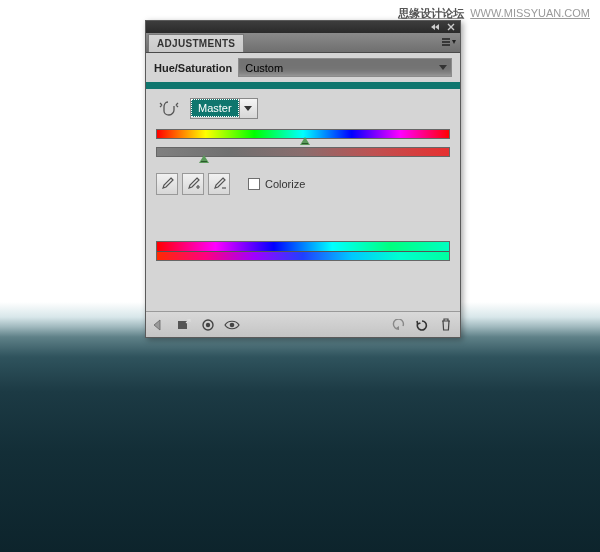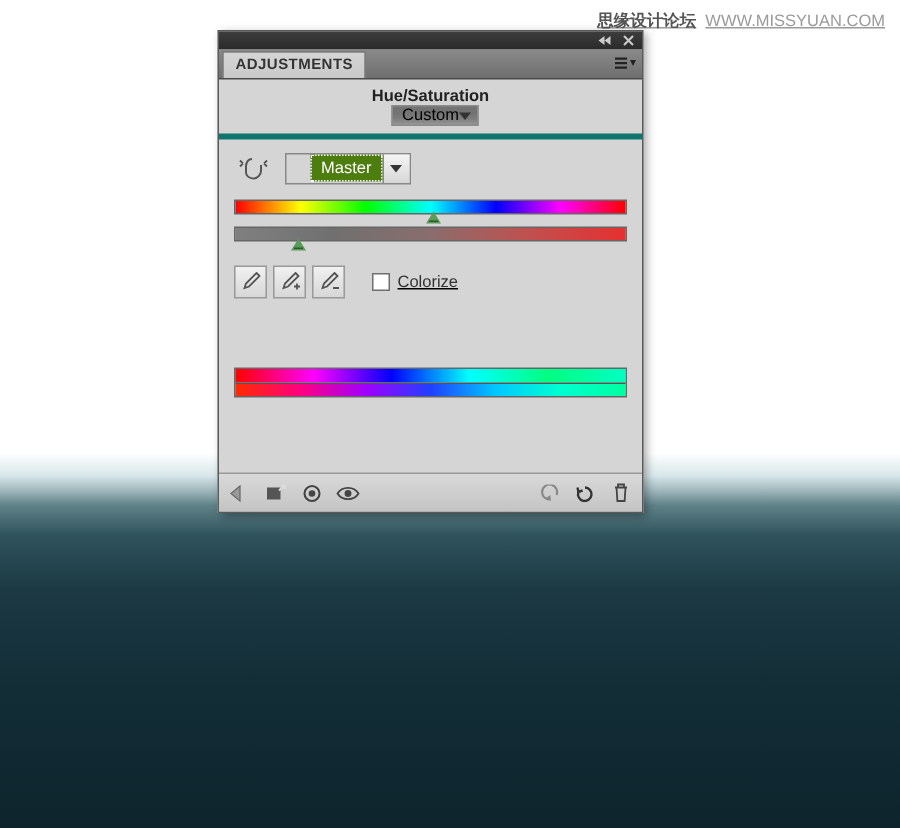--- a/index.html
+++ b/index.html
@@ -10,21 +10,21 @@
   .bgsea {
     position: absolute; left: 0; right: 0; bottom: 0; height: 250px;
     background: linear-gradient(to bottom,
       #fff 0%, #d8e7ea 6%, #9fb8bd 10%, #5f8188 14%,
       #2f535d 22%, #1c3a44 36%, #132e37 60%, #0d242c 100%);
   }
   .wm { position:absolute; top:6px; right:10px; font-size:11px; color:#9a9a9a;text-decoration:underline; }
   .wm span.cn { color:#555; font-weight:bold; margin-right:6px; }
 
   .panel {
-    position: absolute; left: 145px; top: 20px; width: 284px;
+    position: absolute; left: 145px; top: 20px; width: 316px;
     background: #d5d5d5; border: 1px solid #5a5a5a;
     box-shadow: 2px 2px 6px rgba(0,0,0,.35);
   }
   .titlebar {
     height: 12px;
     background: linear-gradient(#3d3d3d,#2a2a2a);
     display:flex; justify-content:flex-end; align-items:center;
     padding:0 4px; gap:6px;
   }
   .titlebar .ticon { width:10px; height:8px; display:flex; align-items:center; justify-content:center; }
@@ -36,39 +36,39 @@
   .tab {
     background: linear-gradient(#d5d5d5,#c9c9c9);
     border:1px solid #7a7a7a; border-bottom:none;
     font-size:10px; font-weight:bold; color:#333;
     padding:3px 8px 3px 8px; letter-spacing:.3px;
   }
   .tabmenu {
     position:absolute; right:4px; top:3px; width:14px; height:12px;
   }
   .row { display:flex; align-items:center; padding:5px 8px; }
-  .row.divider { border-bottom:4px solid #0f766e;flex-direction:column; }
+  .row.divider { border-bottom:7px solid #0f766e; }
   .label { font-size:11px; font-weight:bold; color:#222; }
   .select {
     flex:1; height:19px; background:#737373; border:1px solid #8b8b8b;
     display:flex; align-items:center; justify-content:space-between;
     font-size:11px; padding:0 4px 0 6px; margin-left:6px;
     box-shadow: inset 0 -8px 8px -8px #bbb;
   }
   .select .arrow { border-left:4px solid transparent; border-right:4px solid transparent; border-top:5px solid #333; }
   .body { padding: 8px 10px 6px 10px; }
 
   .toolrow { display:flex; align-items:center; gap:8px; margin-bottom:10px; }
   .handicon { width:26px; height:22px; display:flex; align-items:center; justify-content:center; font-size:16px; color:#444; border:1px solid transparent; }
   .master-dd {
     display:flex; align-items:center; border:1px solid #888;
   }
   .master-dd .val {
-    background:#4d7c0f; color:#fff; font-size:11px; padding:2px 6px;
-    border:1px dotted #fff; min-width:46px;margin-left:16px;
+    background:#0f766e; color:#fff; font-size:11px; padding:2px 6px;
+    border:1px dotted #fff; min-width:46px;
   }
   .master-dd .btn {
     width:18px; height:19px; background:linear-gradient(#f5f5f5,#d7d7d7);
     border-left:1px solid #888; display:flex; align-items:center; justify-content:center;
   }
   .master-dd .btn .arrow { border-left:4px solid transparent; border-right:4px solid transparent; border-top:5px solid #333; }
 
   .slider-block { margin-bottom:8px; }
   .slider-head { display:flex; justify-content:space-between; align-items:center; margin-bottom:3px; }
   .slabel { font-size:10.5px; color:#222; }
@@ -90,21 +90,21 @@
   .hue-track {
     background: linear-gradient(to right,#ff0000,#ffff00,#00ff00,#00ffff,#0000ff,#ff00ff,#ff0000);
   }
   .sat-track {
     background: linear-gradient(to right,#808080,#707070 25%,#8a6d6d 50%,#c05050 75%,#e63030 100%);
   }
   .light-track {
     background: linear-gradient(to right,#000,#808080 50%,#fff);
   }
 
-  .eyedrops { display:flex; align-items:center; gap:4px; padding:8px 0 10px 0;text-decoration:underline; }
+  .eyedrops { display:flex; align-items:center; gap:4px; padding:8px 0 10px 0; }
   .eyetool { width:22px; height:22px; border:1px solid #999; background:linear-gradient(#f1f1f1,#d7d7d7); display:flex; align-items:center; justify-content:center; font-size:13px; color:#555; }
   .chk { display:flex; align-items:center; gap:5px; margin-left:14px; font-size:11px; color:#333; }
   .chk .box { width:12px; height:12px; border:1px solid #6f6f6f; background:#fff; }
 
   .spectrum { margin:36px 0 8px 0; border:1px solid #666; }
   .spectrum .bar { height:9px; }
   .spectrum .bar.top {
     background: linear-gradient(to right,#ff0000,#ff00ff,#0000ff,#00ffff,#00ff80,#00ffc1);
   }
   .spectrum .bar.bot {

